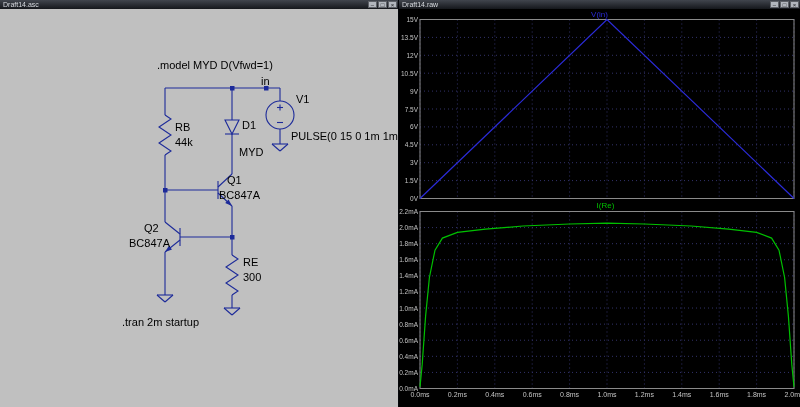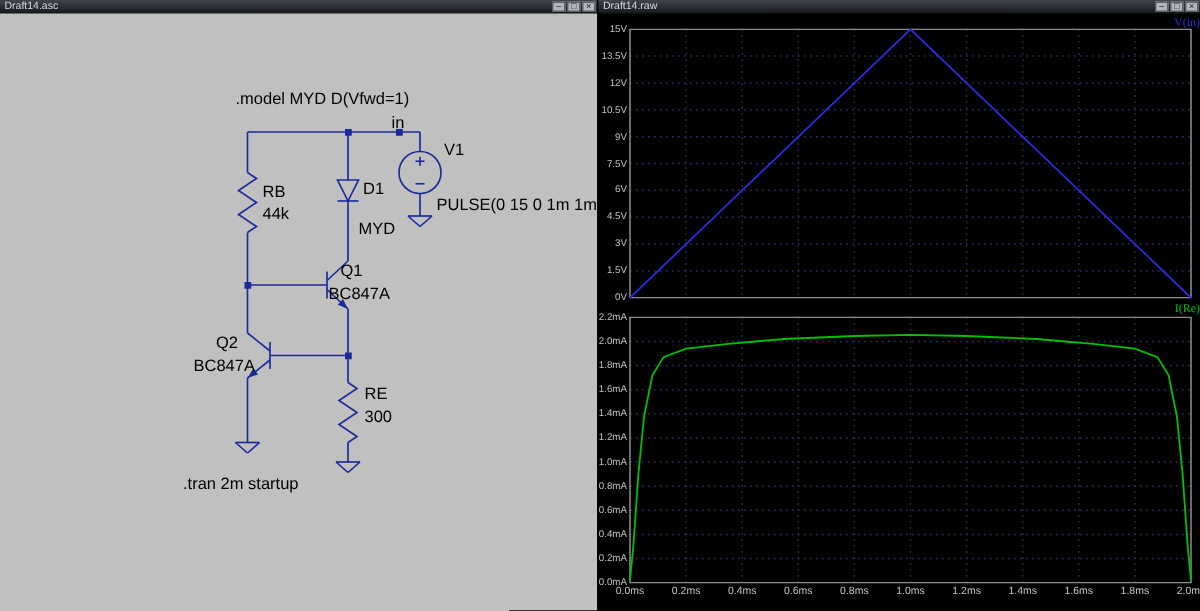--- a/index.html
+++ b/index.html
@@ -18,21 +18,21 @@
   .schematic{position:absolute;top:0;left:0;}
   .schematic line,.schematic polyline,.schematic polygon,.schematic circle
      {stroke:#1c2a99;stroke-width:1.1;fill:none;}
   .schematic .fill{fill:#1c2a99;stroke:none;}
   .schematic text{font-family:"Liberation Sans",sans-serif;font-size:11px;fill:#000;stroke:none;}
   
   .plot-content{position:absolute;top:9px;left:0;right:0;bottom:0;background:#000;}
   .pane{position:absolute;left:0;right:0;}
   #pane0{top:10px;height:180px;}
   #pane1{top:202px;height:178px;}
-  .trace-label{position:absolute;left:0;right:0;text-align:right;font-size:8px;font-family:Liberation Serif, serif;}
+  .trace-label{position:absolute;left:0;right:0;text-align:center;font-size:8px;}
   #tl0{top:1px;}
   #tl1{top:192px;}
   .ylab{position:absolute;left:0;width:19px;text-align:right;font-size:6.5px;color:#c4c4c4;
         white-space:nowrap;}
   #xlabels{position:absolute;top:382px;left:0;right:0;height:12px;}
   .xlab{position:absolute;top:0;transform:translateX(-50%);font-size:7px;color:#c4c4c4;
         white-space:nowrap;}
   .grid{stroke:#32326a;stroke-width:1;stroke-dasharray:1 3;}
   .frame{stroke:#8a8a8a;stroke-width:1;fill:none;}
 </style>

